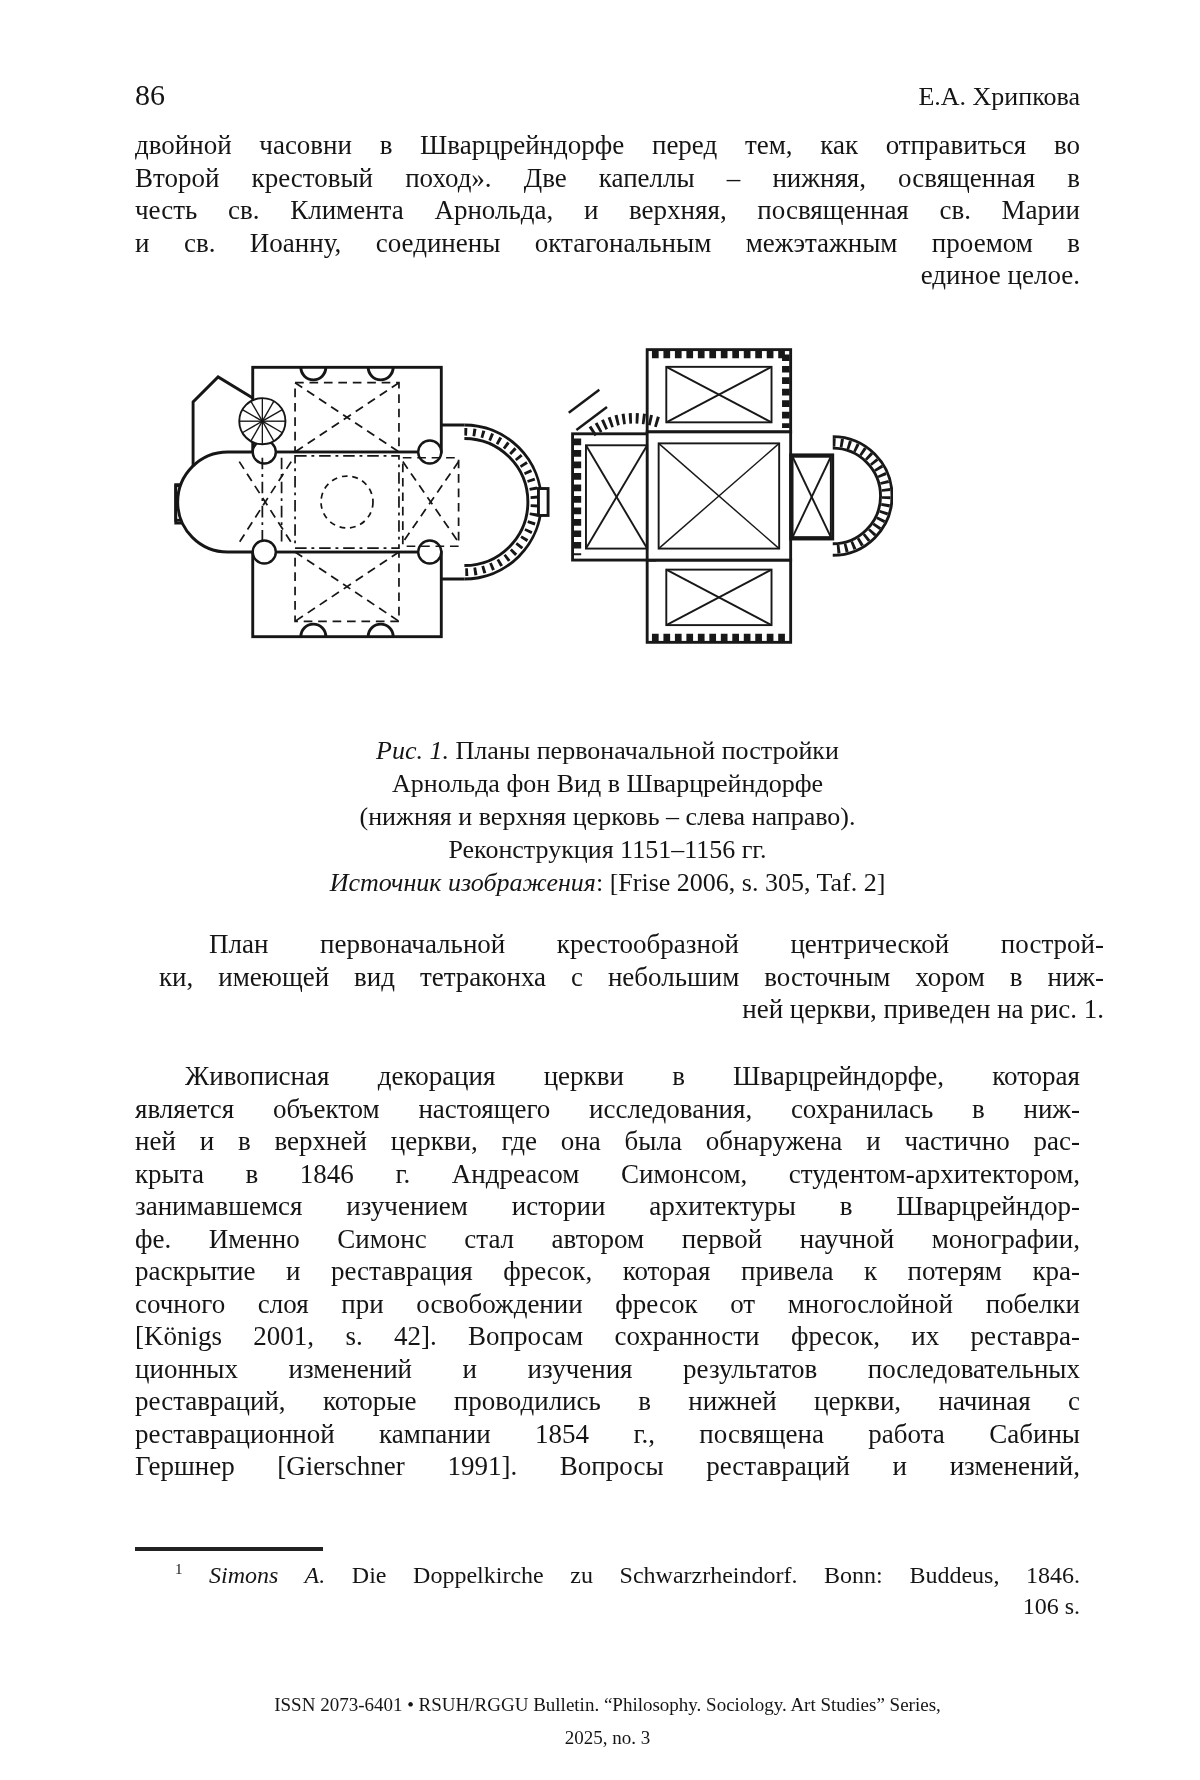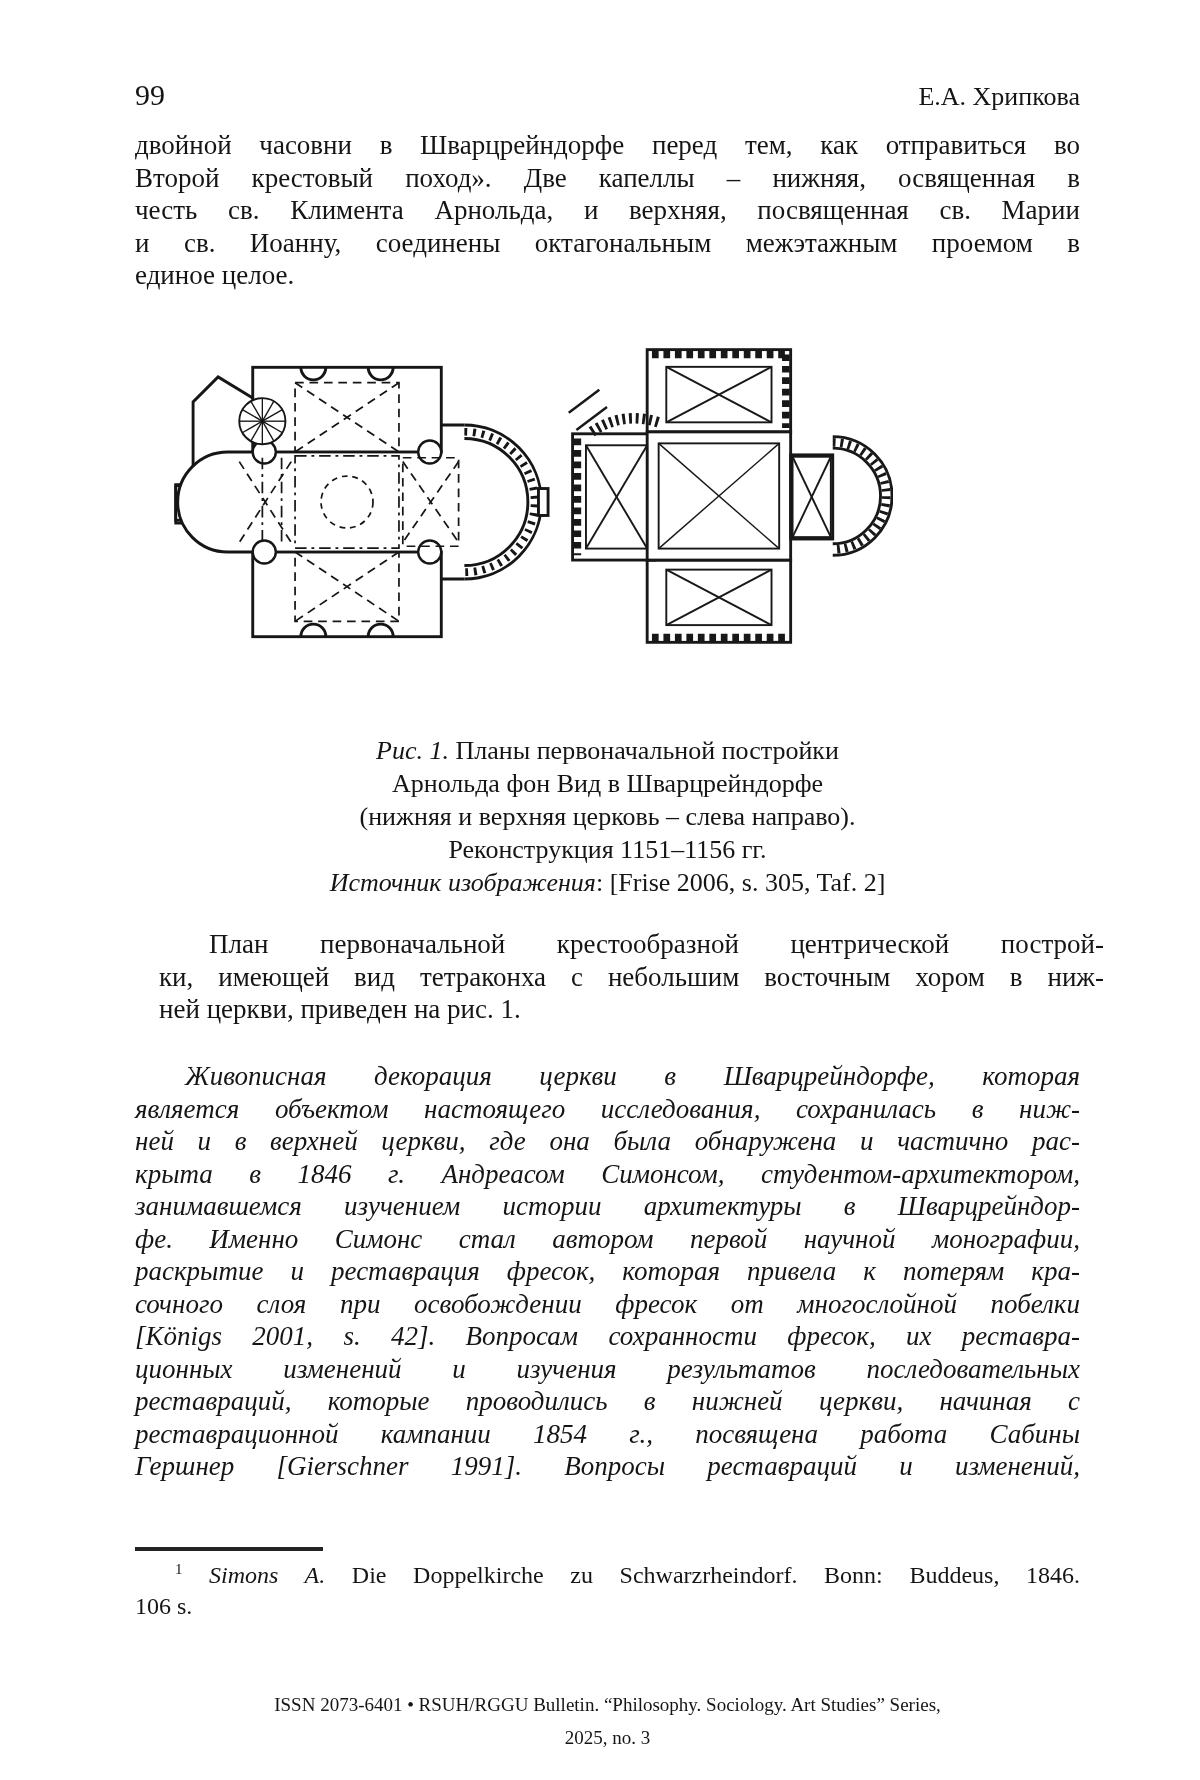--- a/index.html
+++ b/index.html
@@ -11,23 +11,23 @@
   }
   .abs{position:absolute;}
   
   .runhead{top:78px;left:135px;width:945px;display:flex;justify-content:space-between;align-items:baseline;}
   .pagenum{font-size:30px;}
   .author{font-size:26px;}
   
   .textblock{left:135px;width:945px;font-size:27px;line-height:32.5px;}
   .p1{top:115px;margin-top:14px;}
   .p2{top:928px;margin-left:24px;}
-  .p3{top:1060px;font-style:italic;}
+  .p3{top:1060px;}
   .jline{text-align:justify;text-align-last:justify;}
-  .lline{text-align:left;}
+  .lline{text-align:right;}
   .indent{text-indent:50px;}
   
   .plan{position:absolute;}
   
   .caption{top:734px;left:135px;width:945px;font-size:26px;line-height:33px;text-align:center;}
   .it{font-style:italic;margin-top:24px;}
   
   .fnrule{top:1547px;left:135px;width:188px;border-top:4px solid #222;height:0;}
   .footnote{top:1560px;left:135px;width:945px;font-size:24px;line-height:31px;}
   .footnote .fline1{text-align:justify;text-align-last:justify;text-indent:40px;}
@@ -35,21 +35,21 @@
   
   .footer{top:1688px;left:110px;width:995px;font-size:19px;line-height:33px;text-align:center;}
   svg{display:block;}
 </style>
 </head>
 <body>
 
 <div>
 
   <div class="abs runhead">
-    <span class="pagenum">99</span>
+    <span class="pagenum">86</span>
     <span class="author">Е.А. Хрипкова</span>
   </div>
 
   <div class="abs textblock p1">
     <div class="jline">двойной часовни в Шварцрейндорфе перед тем, как отправиться во</div>
     <div class="jline">Второй крестовый поход». Две капеллы – нижняя, освященная в</div>
     <div class="jline">честь св. Климента Арнольда, и верхняя, посвященная св. Марии</div>
     <div class="jline">и св. Иоанну, соединены октагональным межэтажным проемом в</div>
     <div class="lline">единое целое.</div>
   </div>

